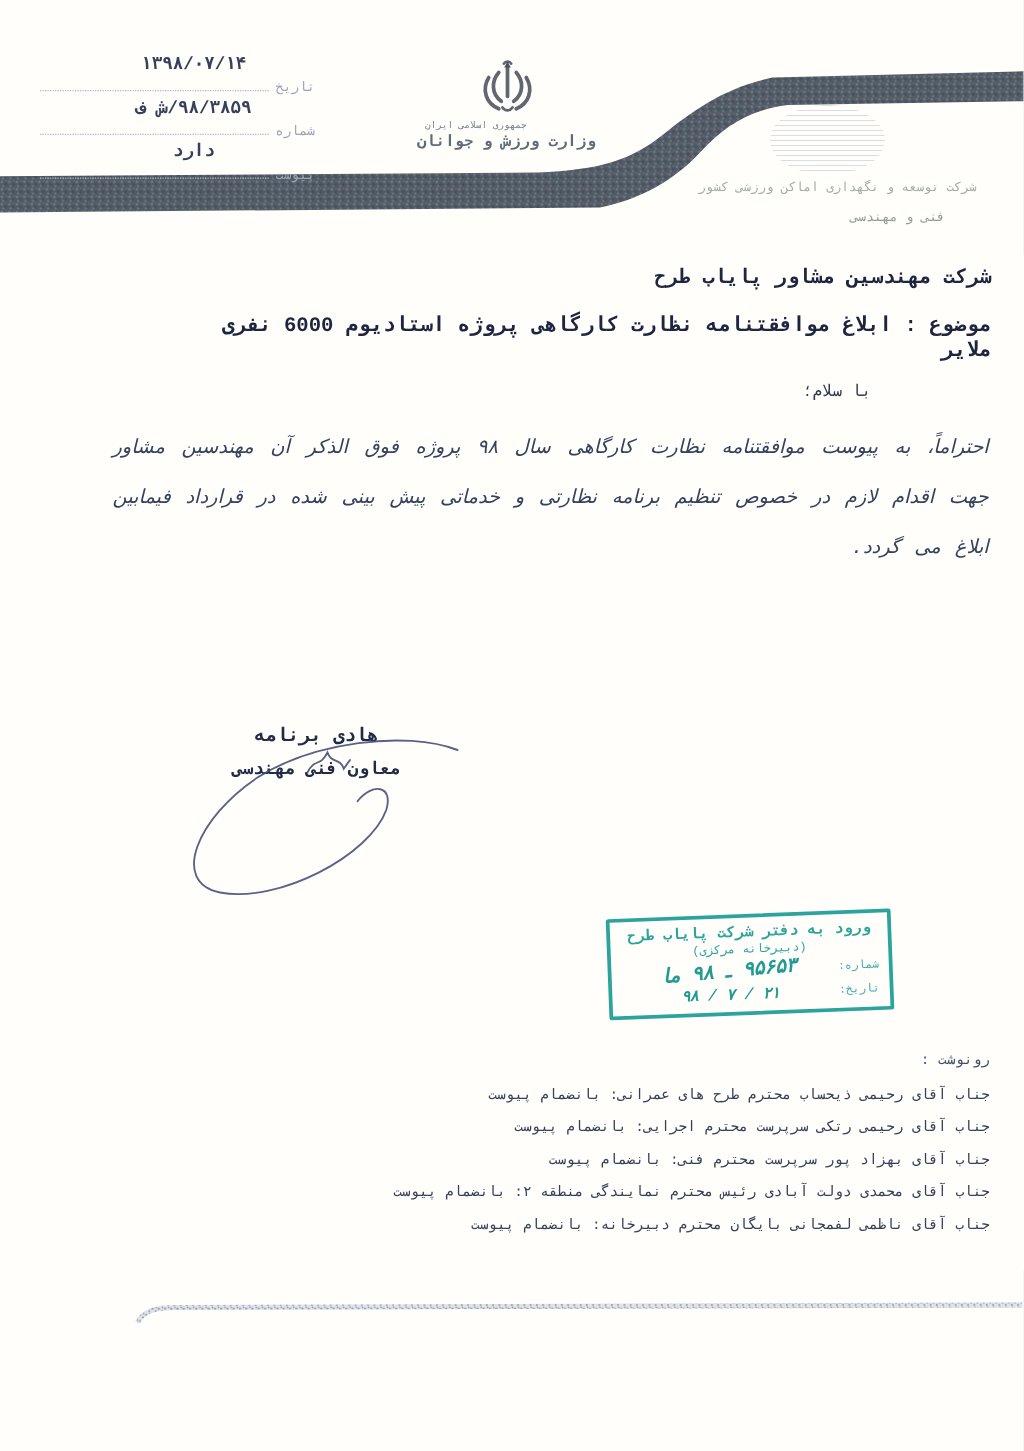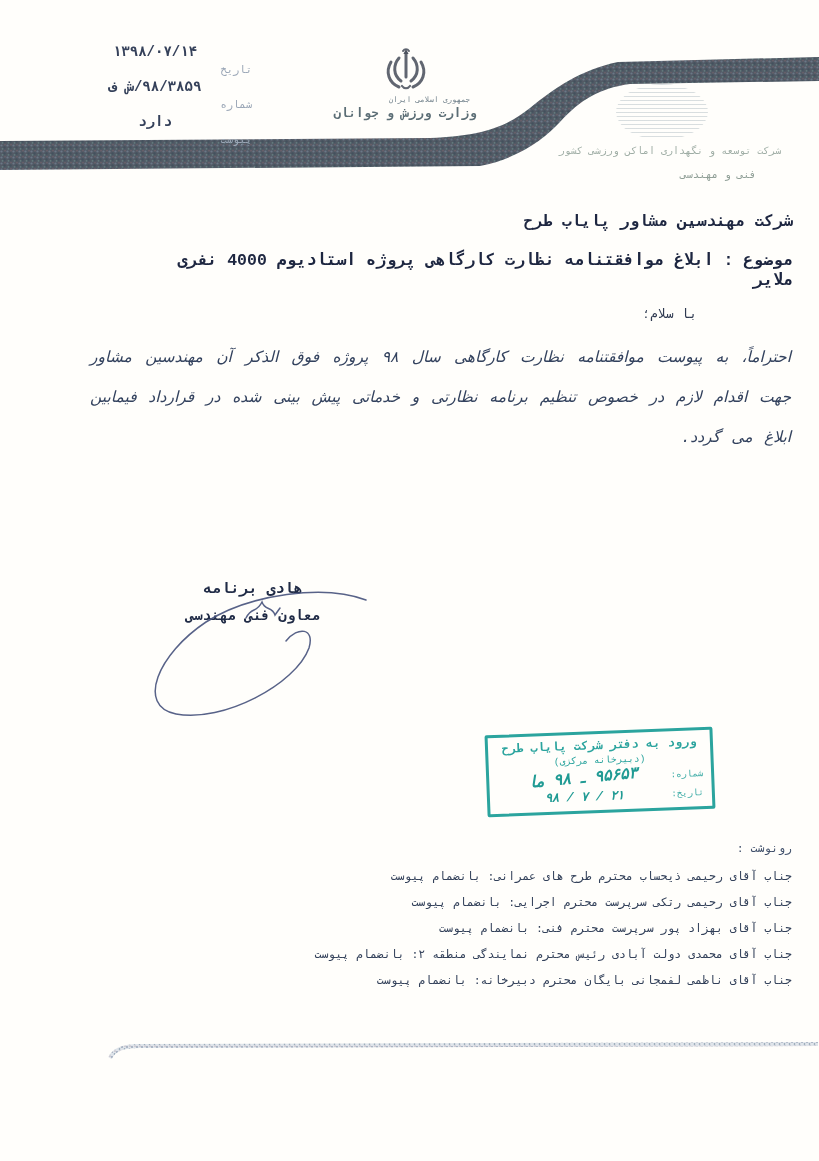--- a/index.html
+++ b/index.html
@@ -5,26 +5,26 @@
   html,body{margin:0;padding:0;background:#e8e8e8;}
   .page{
     position:relative;width:819px;height:1161px;margin:0 auto;
     background:#fffefb;overflow:hidden;
     font-family:Liberation Mono, monospace;direction:rtl;
   }
   
   .meta{position:absolute;top:42px;left:32px;width:220px;direction:rtl;}
   .meta-row{margin-bottom:1px;}
   .meta-value{text-align:center;padding-left:26px;font-size:14px;font-weight:bold;color:#35415a;height:21px;line-height:21px;}
-  .meta-line{display:flex;align-items:baseline;color:#9aa6b6;font-size:10.5px;height:13px;flex-direction:column;}
+  .meta-line{display:flex;align-items:baseline;color:#9aa6b6;font-size:10.5px;height:13px;}
   .meta-label{flex:0 0 auto;padding-left:5px;}
   .dots{flex:1;border-bottom:1.5px dotted #aeb8c6;height:9px;}
   
   .emblem{position:absolute;top:45px;left:379px;}
-  .republic{position:absolute;top:95px;left:340px;width:130px;text-align:right;font-size:7.5px;color:#72828c;}
+  .republic{position:absolute;top:95px;left:340px;width:130px;text-align:left;font-size:7.5px;color:#72828c;}
   .ministry{position:absolute;top:105px;left:328px;width:154px;text-align:center;font-size:12.5px;font-weight:bold;color:#5b6d75;}
   
   .logo-circle{
     position:absolute;top:84px;left:616px;width:92px;height:56px;border-radius:50%;
     background:repeating-linear-gradient(to bottom,rgba(116,138,150,.5) 0 1px,rgba(255,255,255,0) 1px 4px);
     opacity:.55;
   }
   .company-line{position:absolute;top:145px;left:536px;width:268px;text-align:center;font-size:10px;color:#8fa097;opacity:.85;letter-spacing:.5px;}
   .dept-line{position:absolute;top:168px;left:556px;width:200px;text-align:right;font-size:10.5px;color:#84958c;opacity:.9;}
   
@@ -130,21 +130,21 @@
     <path d="M27 4 l2.6 5 h-5.2 z" fill="#4c525e"></path>
   </svg>
   <div class="republic">جمهوری اسلامی ایران</div>
   <div class="ministry">وزارت ورزش و جوانان</div>
 
   <div class="logo-circle"></div>
   <div class="company-line">شرکت توسعه و نگهداری اماکن ورزشی کشور</div>
   <div class="dept-line">فنی و مهندسی</div>
 
   <div class="addressee">شرکت مهندسین مشاور پایاب طرح</div>
-  <div class="subject">موضوع : ابلاغ موافقتنامه نظارت کارگاهی پروژه استادیوم 4000 نفری ملایر</div>
+  <div class="subject">موضوع : ابلاغ موافقتنامه نظارت کارگاهی پروژه استادیوم 6000 نفری ملایر</div>
   <div class="salutation">با سلام؛</div>
   <div class="body-text">احتراماً، به پیوست موافقتنامه نظارت کارگاهی سال ۹۸ پروژه فوق الذکر آن مهندسین مشاور جهت اقدام لازم در خصوص تنظیم برنامه نظارتی و خدماتی پیش بینی شده در قرارداد فیمابین ابلاغ می گردد.</div>
 
   <div class="sig-block">
     <div class="sig-name">هادی برنامه</div>
     <div class="sig-title">معاون فنی مهندسی</div>
   </div>
   <svg class="sig-scribble" width="250" height="140" viewBox="0 0 250 140">
     <g stroke="#46527c" fill="none" stroke-width="1.5" opacity="0.9" stroke-linecap="round">
       <path d="M238,16 C196,0 122,10 78,38 C30,70 8,122 48,130 C95,139 168,100 181,64 C187,44 170,42 158,57"></path>

